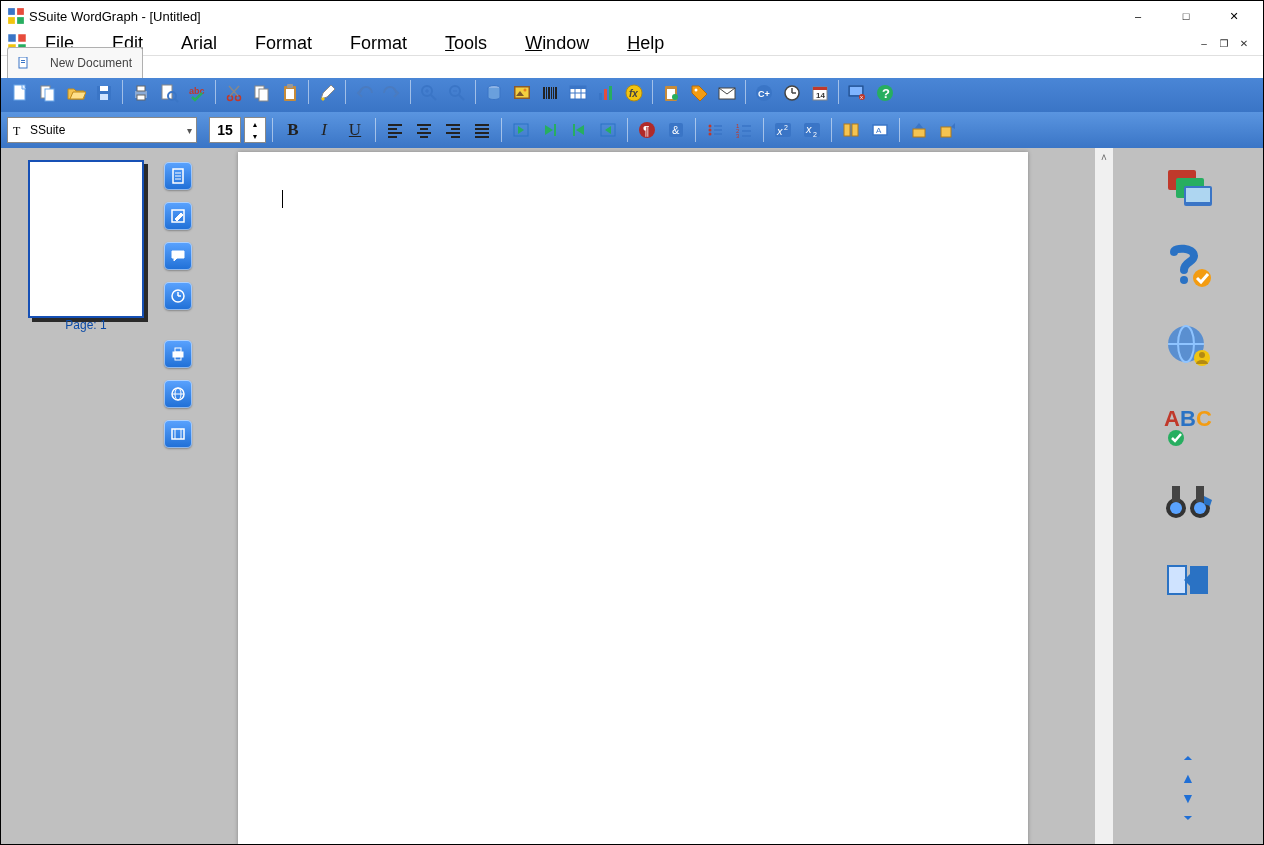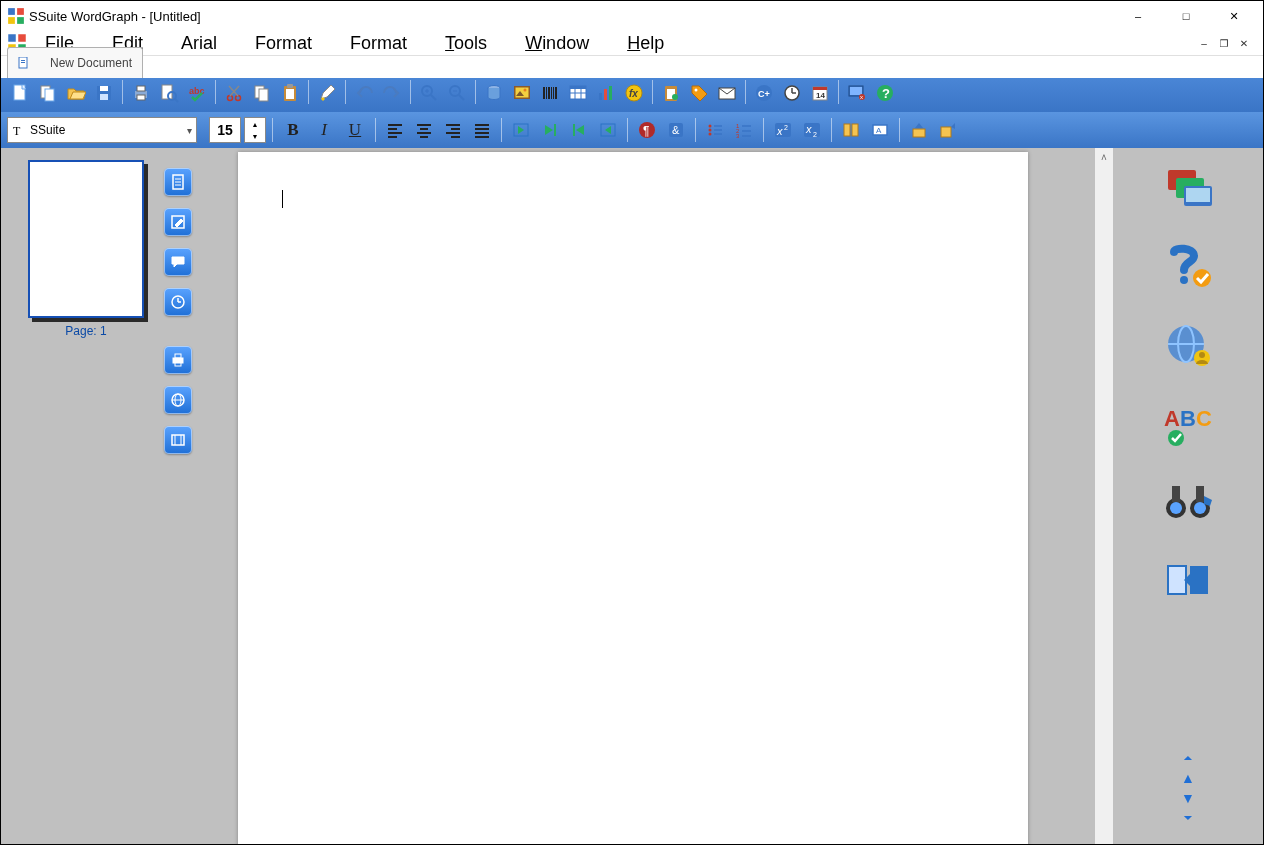--- a/index.html
+++ b/index.html
@@ -29,21 +29,21 @@
 .spin span{flex:1;display:flex;align-items:center;justify-content:center;font-size:7px}
 .fbtn{width:28px;height:26px;display:flex;align-items:center;justify-content:center;font-family:"Times New Roman",serif;font-size:17px;color:#222;border-radius:3px}
 .fbtn.bold{font-weight:bold}
 .fbtn.italic{font-style:italic}
 .fbtn.underline{text-decoration:underline}
 .sq{width:26px;height:26px;display:flex;align-items:center;justify-content:center}
 .sq svg{width:18px;height:18px}
 .workspace{flex:1;display:flex;background:#c0c0c0;overflow:hidden}
 .left-nav{width:170px;display:flex;flex-direction:column;align-items:center;padding-top:12px}
 .thumb{width:112px;height:154px;background:#fff;border:2px solid #1650b5;box-shadow:4px 4px 0 #2a2a2a}
-.page-lbl{font-size:12px;color:#0b4aa6;margin-top:6px}
+.page-lbl{font-size:12px;color:#0b4aa6;}
 .mini-col{position:relative;left:78px;top:-170px;display:flex;flex-direction:column;gap:12px;width:0}
 .mini-col2{position:relative;left:78px;top:-140px;display:flex;flex-direction:column;gap:12px;width:0}
 .mini{width:28px;height:28px;border-radius:5px;background:linear-gradient(#5aa3ff,#1f6fd6);display:flex;align-items:center;justify-content:center;color:#fff;box-shadow:inset 0 0 0 1px rgba(255,255,255,.5),0 1px 2px rgba(0,0,0,.3)}
 .mini svg{width:16px;height:16px;stroke:#fff;fill:#fff}
 .doc-area{flex:1;display:flex;justify-content:center;overflow:hidden;padding-top:4px}
 .page{width:790px;height:1050px;background:#fff;box-shadow:0 0 4px rgba(0,0,0,.3);padding:38px 44px;box-sizing:border-box;position:relative}
 .cursor{width:1px;height:18px;background:#000;animation:blink 1s step-end infinite}
 @keyframes blink{50%{opacity:0}}
 .vscroll{width:18px;background:#f0f0f0;display:flex;flex-direction:column}
 .vscroll .arr{height:18px;display:flex;align-items:center;justify-content:center;color:#666;font-size:10px}

